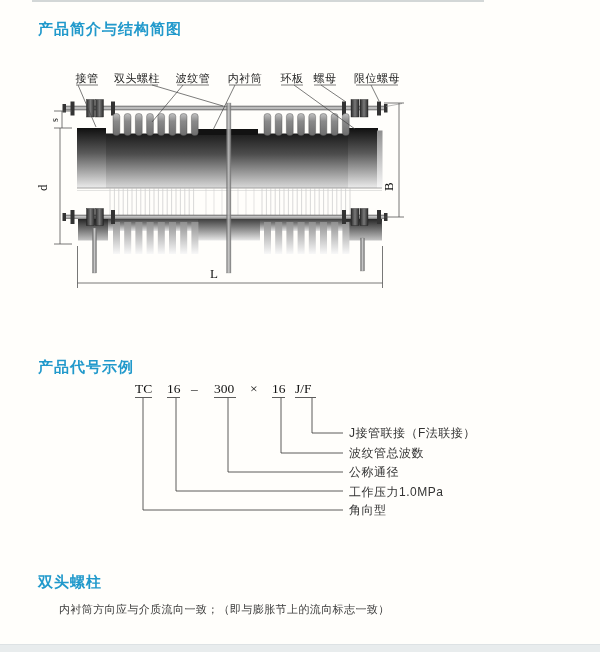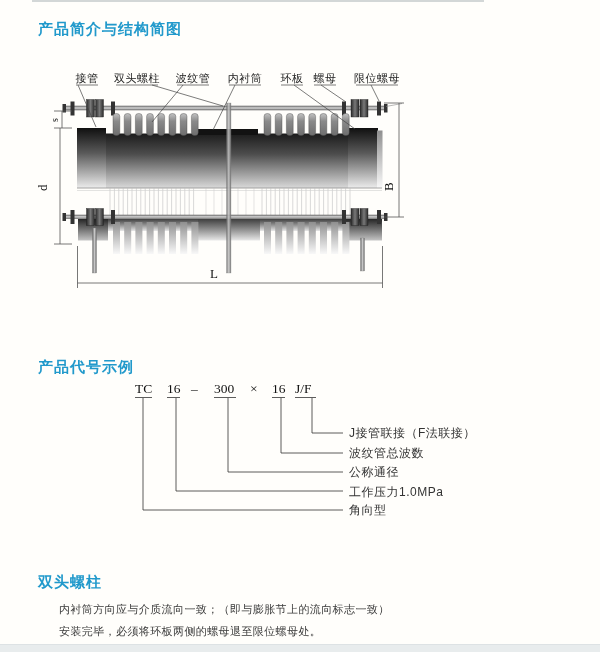--- a/index.html
+++ b/index.html
@@ -324,17 +324,16 @@
       <text x="349" y="104">公称通径</text>
       <text x="349" y="124">工作压力1.0MPa</text>
       <text x="349" y="142">角向型</text>
     </g>
   </svg>
 
   <h2 id="title3" class="sec-title">双头螺柱</h2>
 
   <div class="install-text">
     <div>内衬筒方向应与介质流向一致；（即与膨胀节上的流向标志一致）</div>
-    <div>安装完毕，必须将环板两侧的螺母退至限位螺母处。</div>
   </div>
 
   <div class="bottom-edge"></div>
 </div>
 
 </body></html>

